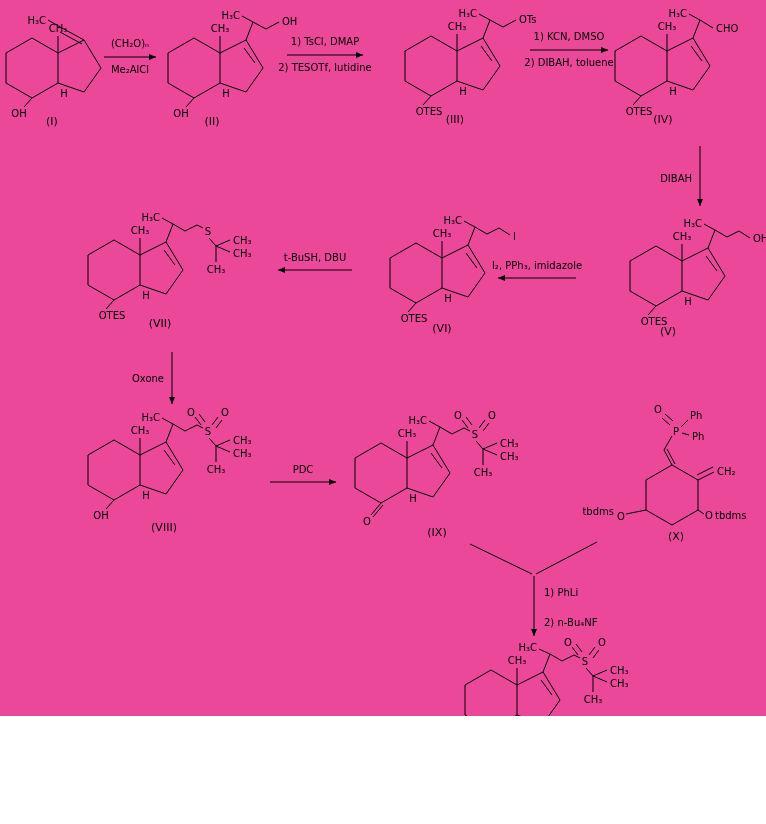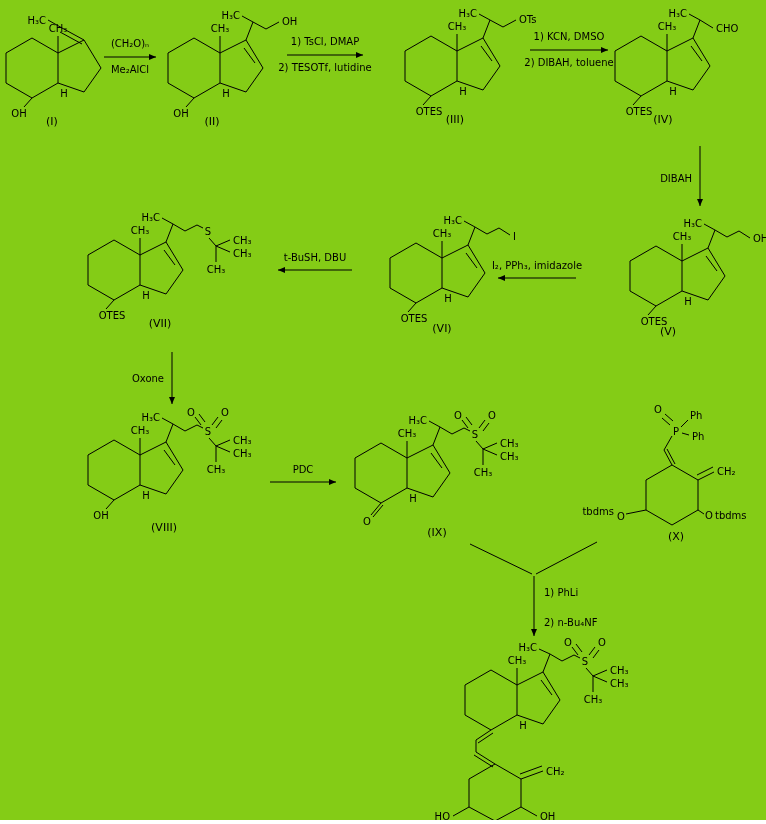--- a/index.html
+++ b/index.html
@@ -1,16 +1,16 @@
 <!DOCTYPE html>
 <html><head>
 <meta charset="utf-8">
 <style>
   html,body{margin:0;padding:0;background:#ffffff;}
-  #canvas{position:relative;width:766px;height:820px;background:#84cc16;overflow:hidden;text-decoration:underline;}
+  #canvas{position:relative;width:766px;height:716px;background:#ec4899;overflow:hidden;text-decoration:underline;}
   svg{display:block;}
   svg path.bond{stroke:#000;stroke-width:1;fill:none;}
   svg path.arrowline{stroke:#000;stroke-width:1;fill:none;}
   svg text{font-family:"DejaVu Sans","Liberation Sans",sans-serif;font-size:10px;fill:#000;}
   svg text.lbl{font-size:11px;}
   svg text.rg{font-size:10px;}
   svg text.atom{font-size:10px;}
 </style>
 </head>
 <body>

